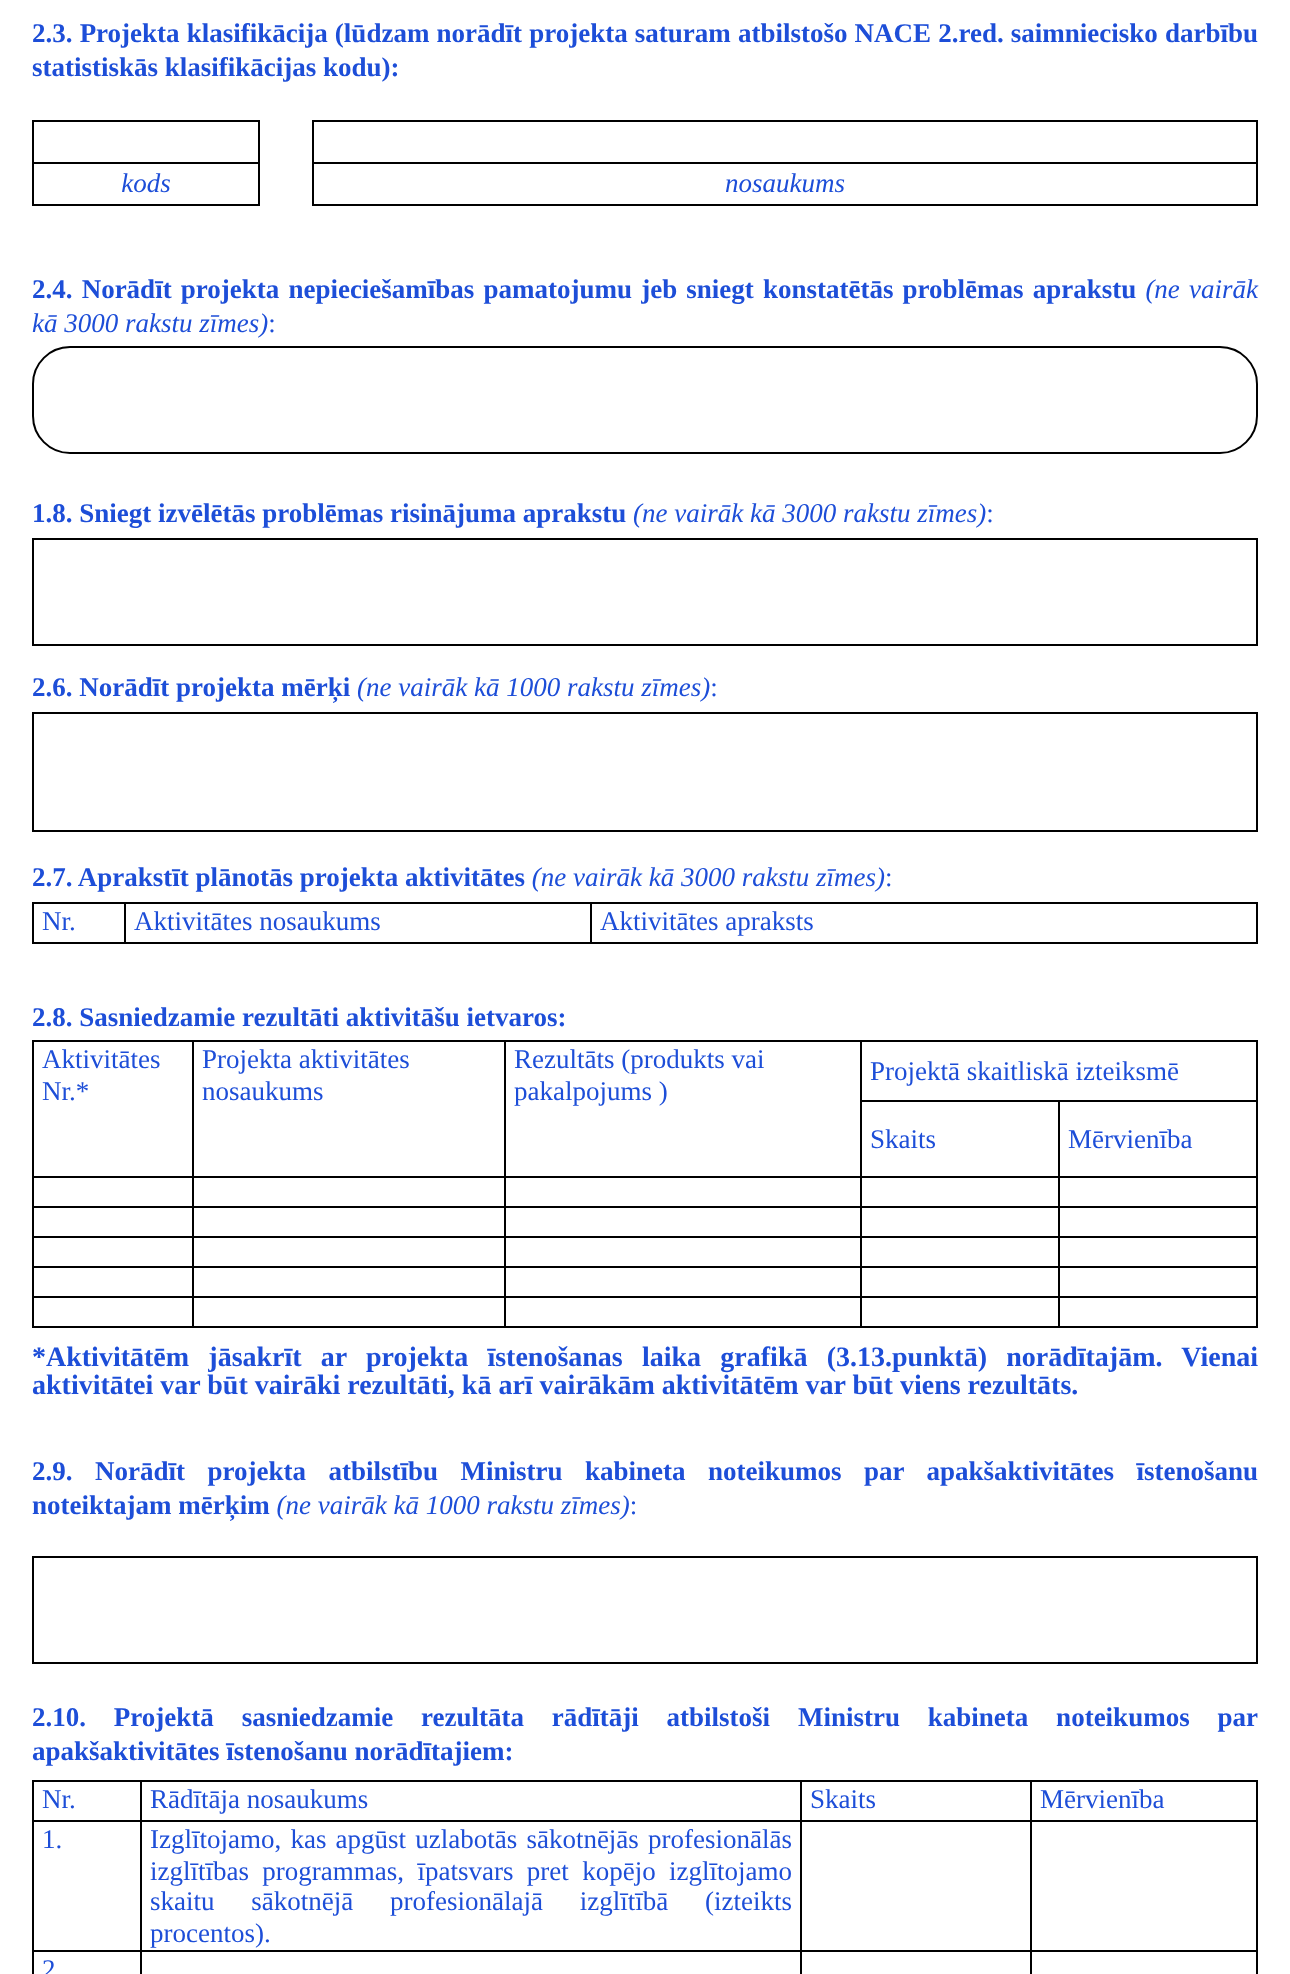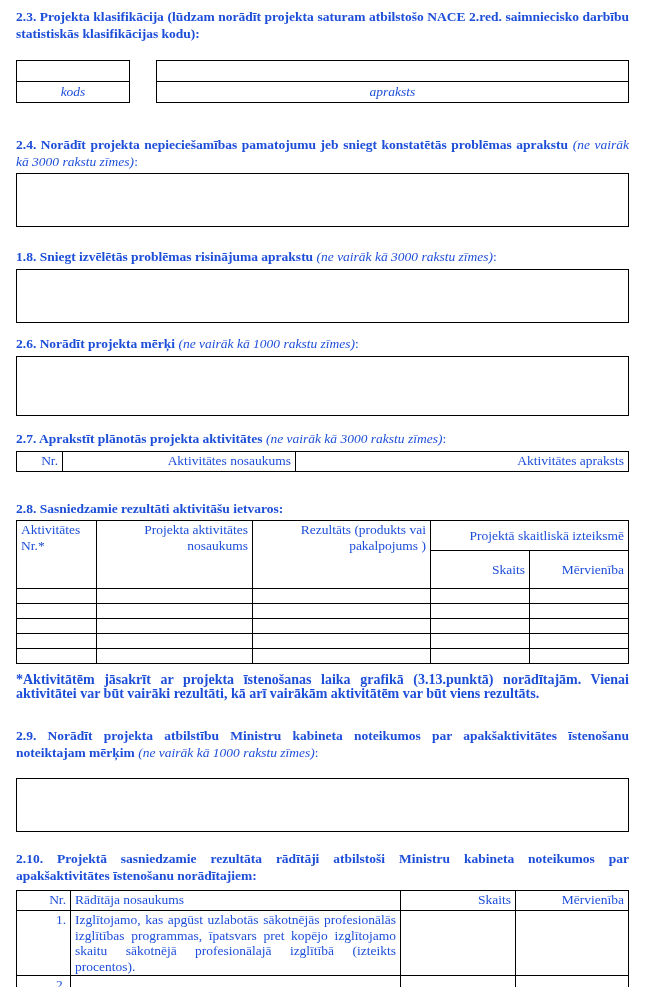--- a/index.html
+++ b/index.html
@@ -19,29 +19,29 @@
 
   .nace-row{display:flex;margin-top:18px;border-radius:18px;}
   .nace-box{border:1px solid #000;}
   .nace-kods{width:114px;}
   .nace-nosaukums{flex:1;margin-left:26px;}
   .cell-input{height:21px;border-bottom:1px solid #000;}
   .cell-label{height:20px;text-align:center;font-style:italic;line-height:19px;font-size:13.5px;}
 
   table.tbl{border-collapse:collapse;width:100%;table-layout:fixed;}
   .tbl th,.tbl td{border:1px solid #000;font-weight:normal;font-size:13.5px;padding:1px 4px;line-height:15.5px;vertical-align:top;}
-  .ac{text-align:right;}
+  .ac{text-align:left;}
   .al{text-align:left;}
   .vm{vertical-align:middle !important;}
   .just{text-align:justify;}
   .hdr20{height:20px;}
   .empty-cell{height:15px;}
 
   .mt-s24{margin-top:33px;}
-  .mt3{margin-top:3px;}
+  .mt3{margin-top:3px;border-radius:19px;}
   .mt4{margin-top:4px;}
   .mt-s25{margin-top:21px;}
   .mt-s26{margin-top:12px;}
   .mt-s27{margin-top:14px;}
   .mt-s28{margin-top:28px;}
   .mt-s29{margin-top:26px;}
   .mt-s29box{margin-top:17px;}
   .mt-s210{margin-top:18px;}
   .mt-s210tbl{margin-top:6px;}
 
@@ -56,21 +56,21 @@
 
   <p class="title">2.3. Projekta klasifikācija (lūdzam norādīt projekta saturam atbilstošo NACE 2.red. saimniecisko darbību statistiskās klasifikācijas kodu):</p>
 
   <div class="nace-row">
     <div class="nace-box nace-kods">
       <div class="cell-input"></div>
       <div class="cell-label">kods</div>
     </div>
     <div class="nace-box nace-nosaukums">
       <div class="cell-input"></div>
-      <div class="cell-label">apraksts</div>
+      <div class="cell-label">nosaukums</div>
     </div>
   </div>
 
   <p class="title mt-s24"><span>2.4. Norādīt projekta nepieciešamības pamatojumu jeb sniegt konstatētās problēmas aprakstu </span><span class="ital">(ne vairāk kā 3000 rakstu zīmes)</span><span class="plain">:</span></p>
   <div class="fillbox h54 mt3"></div>
 
   <p class="title mt-s25"><span>1.8. Sniegt izvēlētās problēmas risinājuma aprakstu </span><span class="ital">(ne vairāk kā 3000 rakstu zīmes)</span><span class="plain">:</span></p>
   <div class="fillbox h54 mt4"></div>
 
   <p class="title mt-s26"><span>2.6. Norādīt projekta mērķi </span><span class="ital">(ne vairāk kā 1000 rakstu zīmes)</span><span class="plain">:</span></p>

